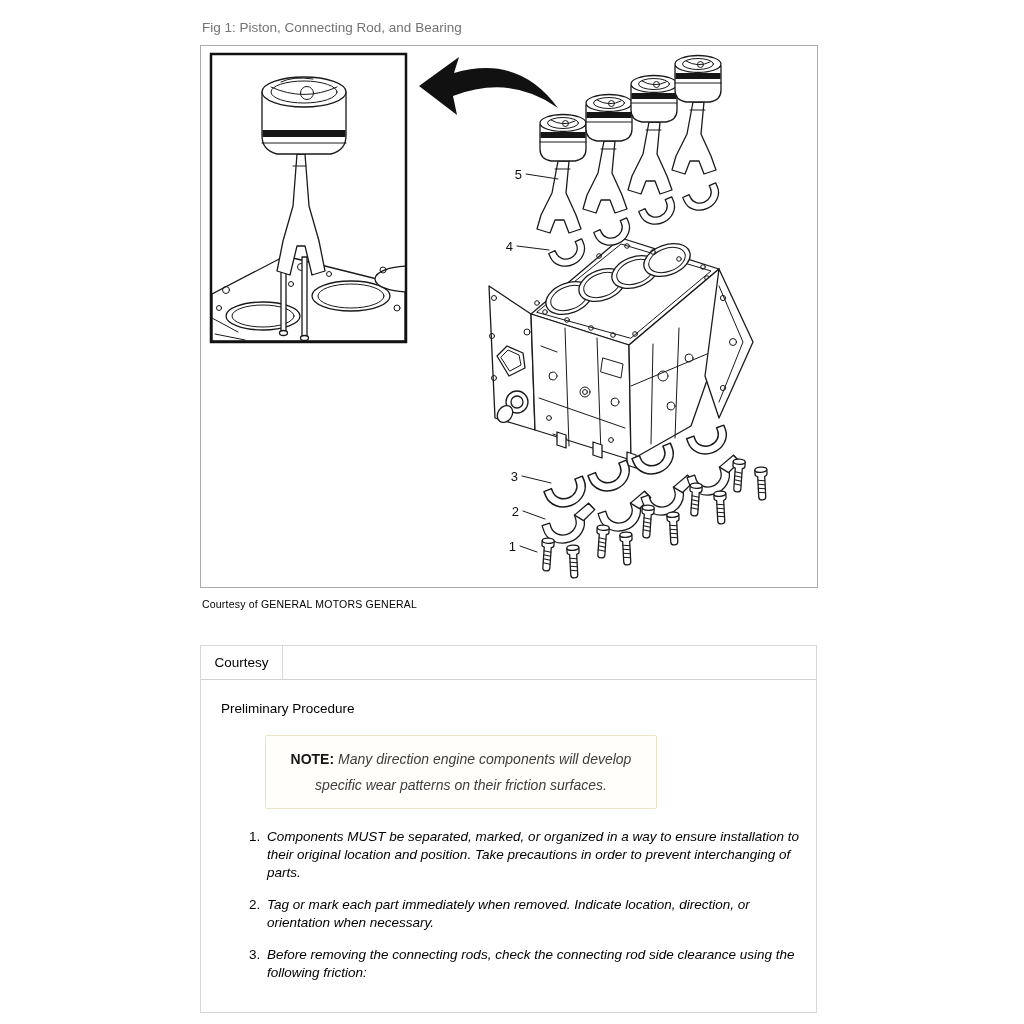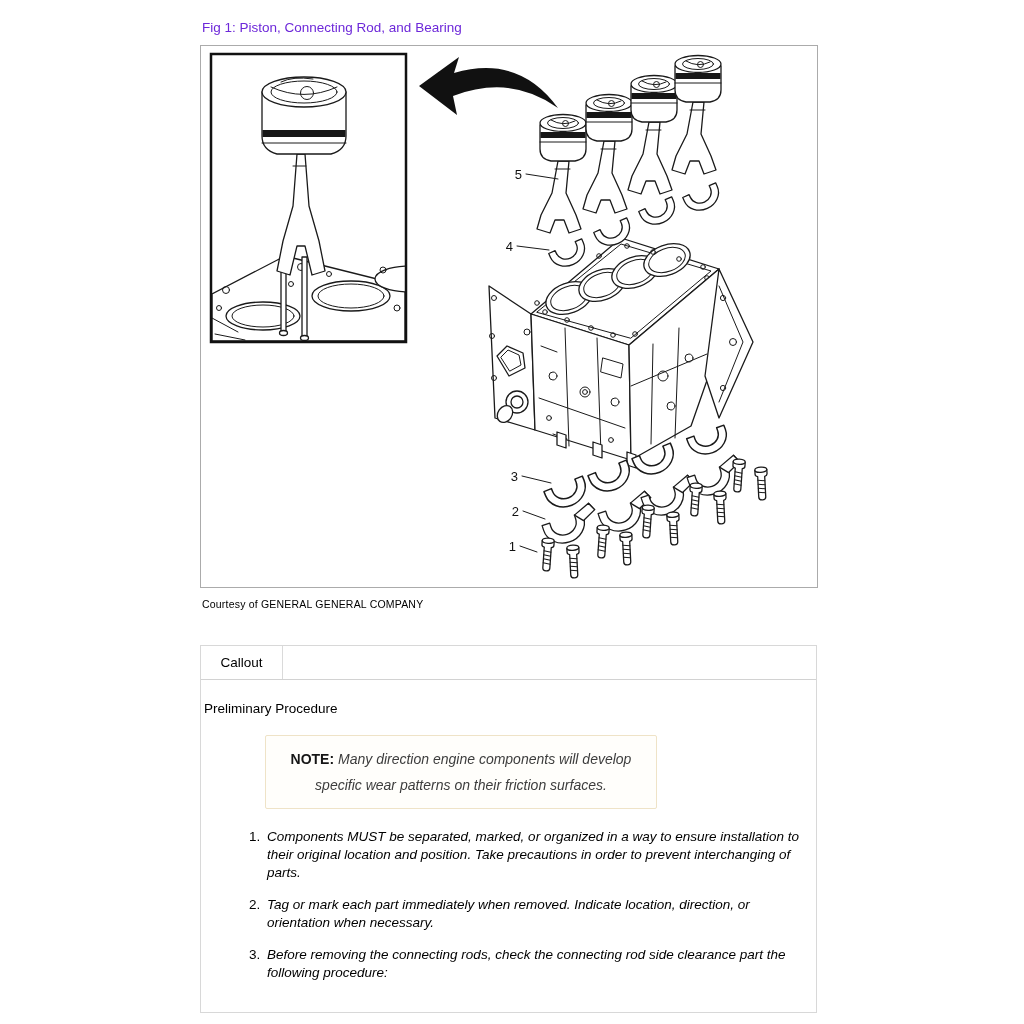--- a/index.html
+++ b/index.html
@@ -1,39 +1,39 @@
 <!DOCTYPE html>
 <html><head>
 <meta charset="utf-8">
 <style>
   html,body{margin:0;padding:0;overflow:hidden;}
   body{
     width:1024px;height:1024px;position:relative;background:#ffffff;
     font-family:"Liberation Sans",sans-serif;color:#111;
   }
   .figure-title{
-    position:absolute;left:202px;top:20px;font-size:13.5px;color:#6d28d9;
+    position:absolute;left:202px;top:20px;font-size:13.5px;color:#737373;
   }
   .figure-box{
     position:absolute;left:200px;top:45px;width:616px;height:541px;
     border:1px solid #ababab;background:#fff;
   }
   .figure-box svg{display:block;width:616px;height:541px;}
   .figure-caption{
     position:absolute;left:202px;top:598px;font-size:10.5px;color:#000;letter-spacing:.2px;
   }
   .component-table{
     position:absolute;left:200px;top:645px;width:615px;height:366px;
     border:1px solid #d8d8d8;background:#fff;
   }
   .thead{display:flex;height:33px;border-bottom:1px solid #d2d2d2;}
   .th{display:flex;align-items:center;justify-content:center;font-size:13.5px;color:#000;}
   .th-callout{width:81px;border-right:1px solid #dadada;}
   .th-name{flex:1;}
-  .section-title{margin:21px 0 0 3px;font-size:13.5px;color:#000;}
+  .section-title{margin:21px 0 0 20px;font-size:13.5px;color:#000;}
   .note-box{
     margin:19px 0 0 64px;width:358px;
     border:1px solid #efe3c7;border-radius:2px;background:#fffefb;
     padding:10px 16px;text-align:center;font-size:14px;line-height:26px;color:#3d3d3d;
   }
   .note-label{font-weight:bold;font-style:normal;color:#161616;}
   .note-text{font-style:italic;}
   .steps{margin:19px 0 0 48px;}
   .step{display:flex;width:562px;margin-bottom:14px;font-size:13.5px;line-height:18px;color:#000;}
   .step-num{width:14px;flex:0 0 14px;margin-right:4px;}
@@ -259,40 +259,40 @@
     </g>
 
     <text class="callout-txt" text-anchor="end" x="321" y="133">5</text>
     <text class="callout-txt" text-anchor="end" x="312" y="205">4</text>
     <text class="callout-txt" text-anchor="end" x="317" y="435">3</text>
     <text class="callout-txt" text-anchor="end" x="318" y="470">2</text>
     <text class="callout-txt" text-anchor="end" x="315" y="505">1</text>
   </svg>
 </div>
 
-<div class="figure-caption">Courtesy of GENERAL GENERAL COMPANY</div>
+<div class="figure-caption">Courtesy of GENERAL MOTORS GENERAL</div>
 
 <div class="component-table">
   <div class="thead">
-    <div class="th th-callout">Callout</div>
+    <div class="th th-callout">Courtesy</div>
   </div>
   <div class="tbody">
     <div class="section-title">Preliminary Procedure</div>
     <div class="note-box">
       <span class="note-label">NOTE:</span>
       <span class="note-text">Many direction engine components will develop specific wear patterns on their friction surfaces.</span>
     </div>
     <div class="steps">
       <div class="step">
         <span class="step-num">1.</span>
         <span class="step-text">Components MUST be separated, marked, or organized in a way to ensure installation to their original location and position. Take precautions in order to prevent interchanging of parts.</span>
       </div>
       <div class="step">
         <span class="step-num">2.</span>
         <span class="step-text">Tag or mark each part immediately when removed. Indicate location, direction, or orientation when necessary.</span>
       </div>
       <div class="step">
         <span class="step-num">3.</span>
-        <span class="step-text">Before removing the connecting rods, check the connecting rod side clearance part the following procedure:</span>
+        <span class="step-text">Before removing the connecting rods, check the connecting rod side clearance using the following friction:</span>
       </div>
     </div>
   </div>
 </div>
 
 </body></html>

